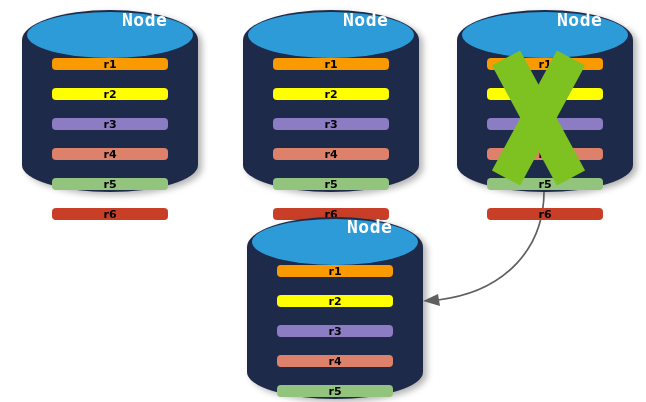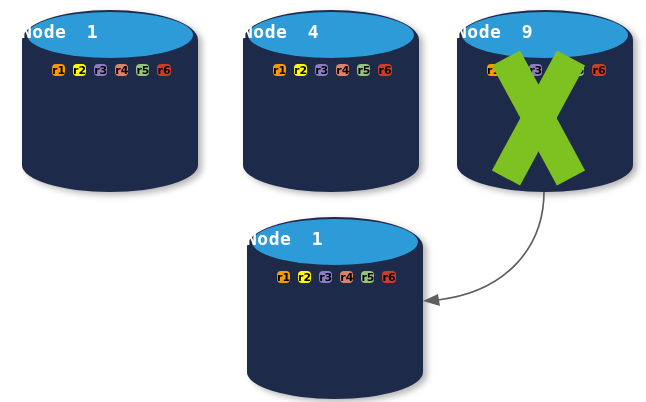--- a/index.html
+++ b/index.html
@@ -18,37 +18,37 @@
   }
   .cyl-svg {
     position: absolute;
     left: 0; top: 0;
     filter: drop-shadow(4px 3px 3px rgba(90,90,90,0.45));
   }
   .cyl-body { fill: var(--cylinder-body, #1E2A49); }
   .cyl-top  { fill: var(--cylinder-top, #2D9BD8); }
   .node-title {
     position: absolute;
-    top: 13px; left: 0;
+    top: 1px; left: 0;
     width: 100%;
-    text-align: left;
+    text-align: right;
     color: var(--title-text, #FFFFFF);
     font-weight: 700;
     font-size: 18px;
     letter-spacing: 0.5px;
     word-spacing: 9px;
     font-family: "DejaVu Sans Mono", "DejaVu Sans", monospace;
   }
   .bars {
     position: absolute;
-    left: 31px; top: 56px;
+    left: 31px; top: 50px;
     width: 116px;
     display: flex;
-    flex-direction: row;
-    gap: 8px;
+    flex-direction: column;
+    gap: 18px;
   }
   .bar {
     height: 12px;
     border-radius: 4px;
     display: flex;
     align-items: center;
     justify-content: center;
   }
   .bar-label {
     font-size: 11px;

